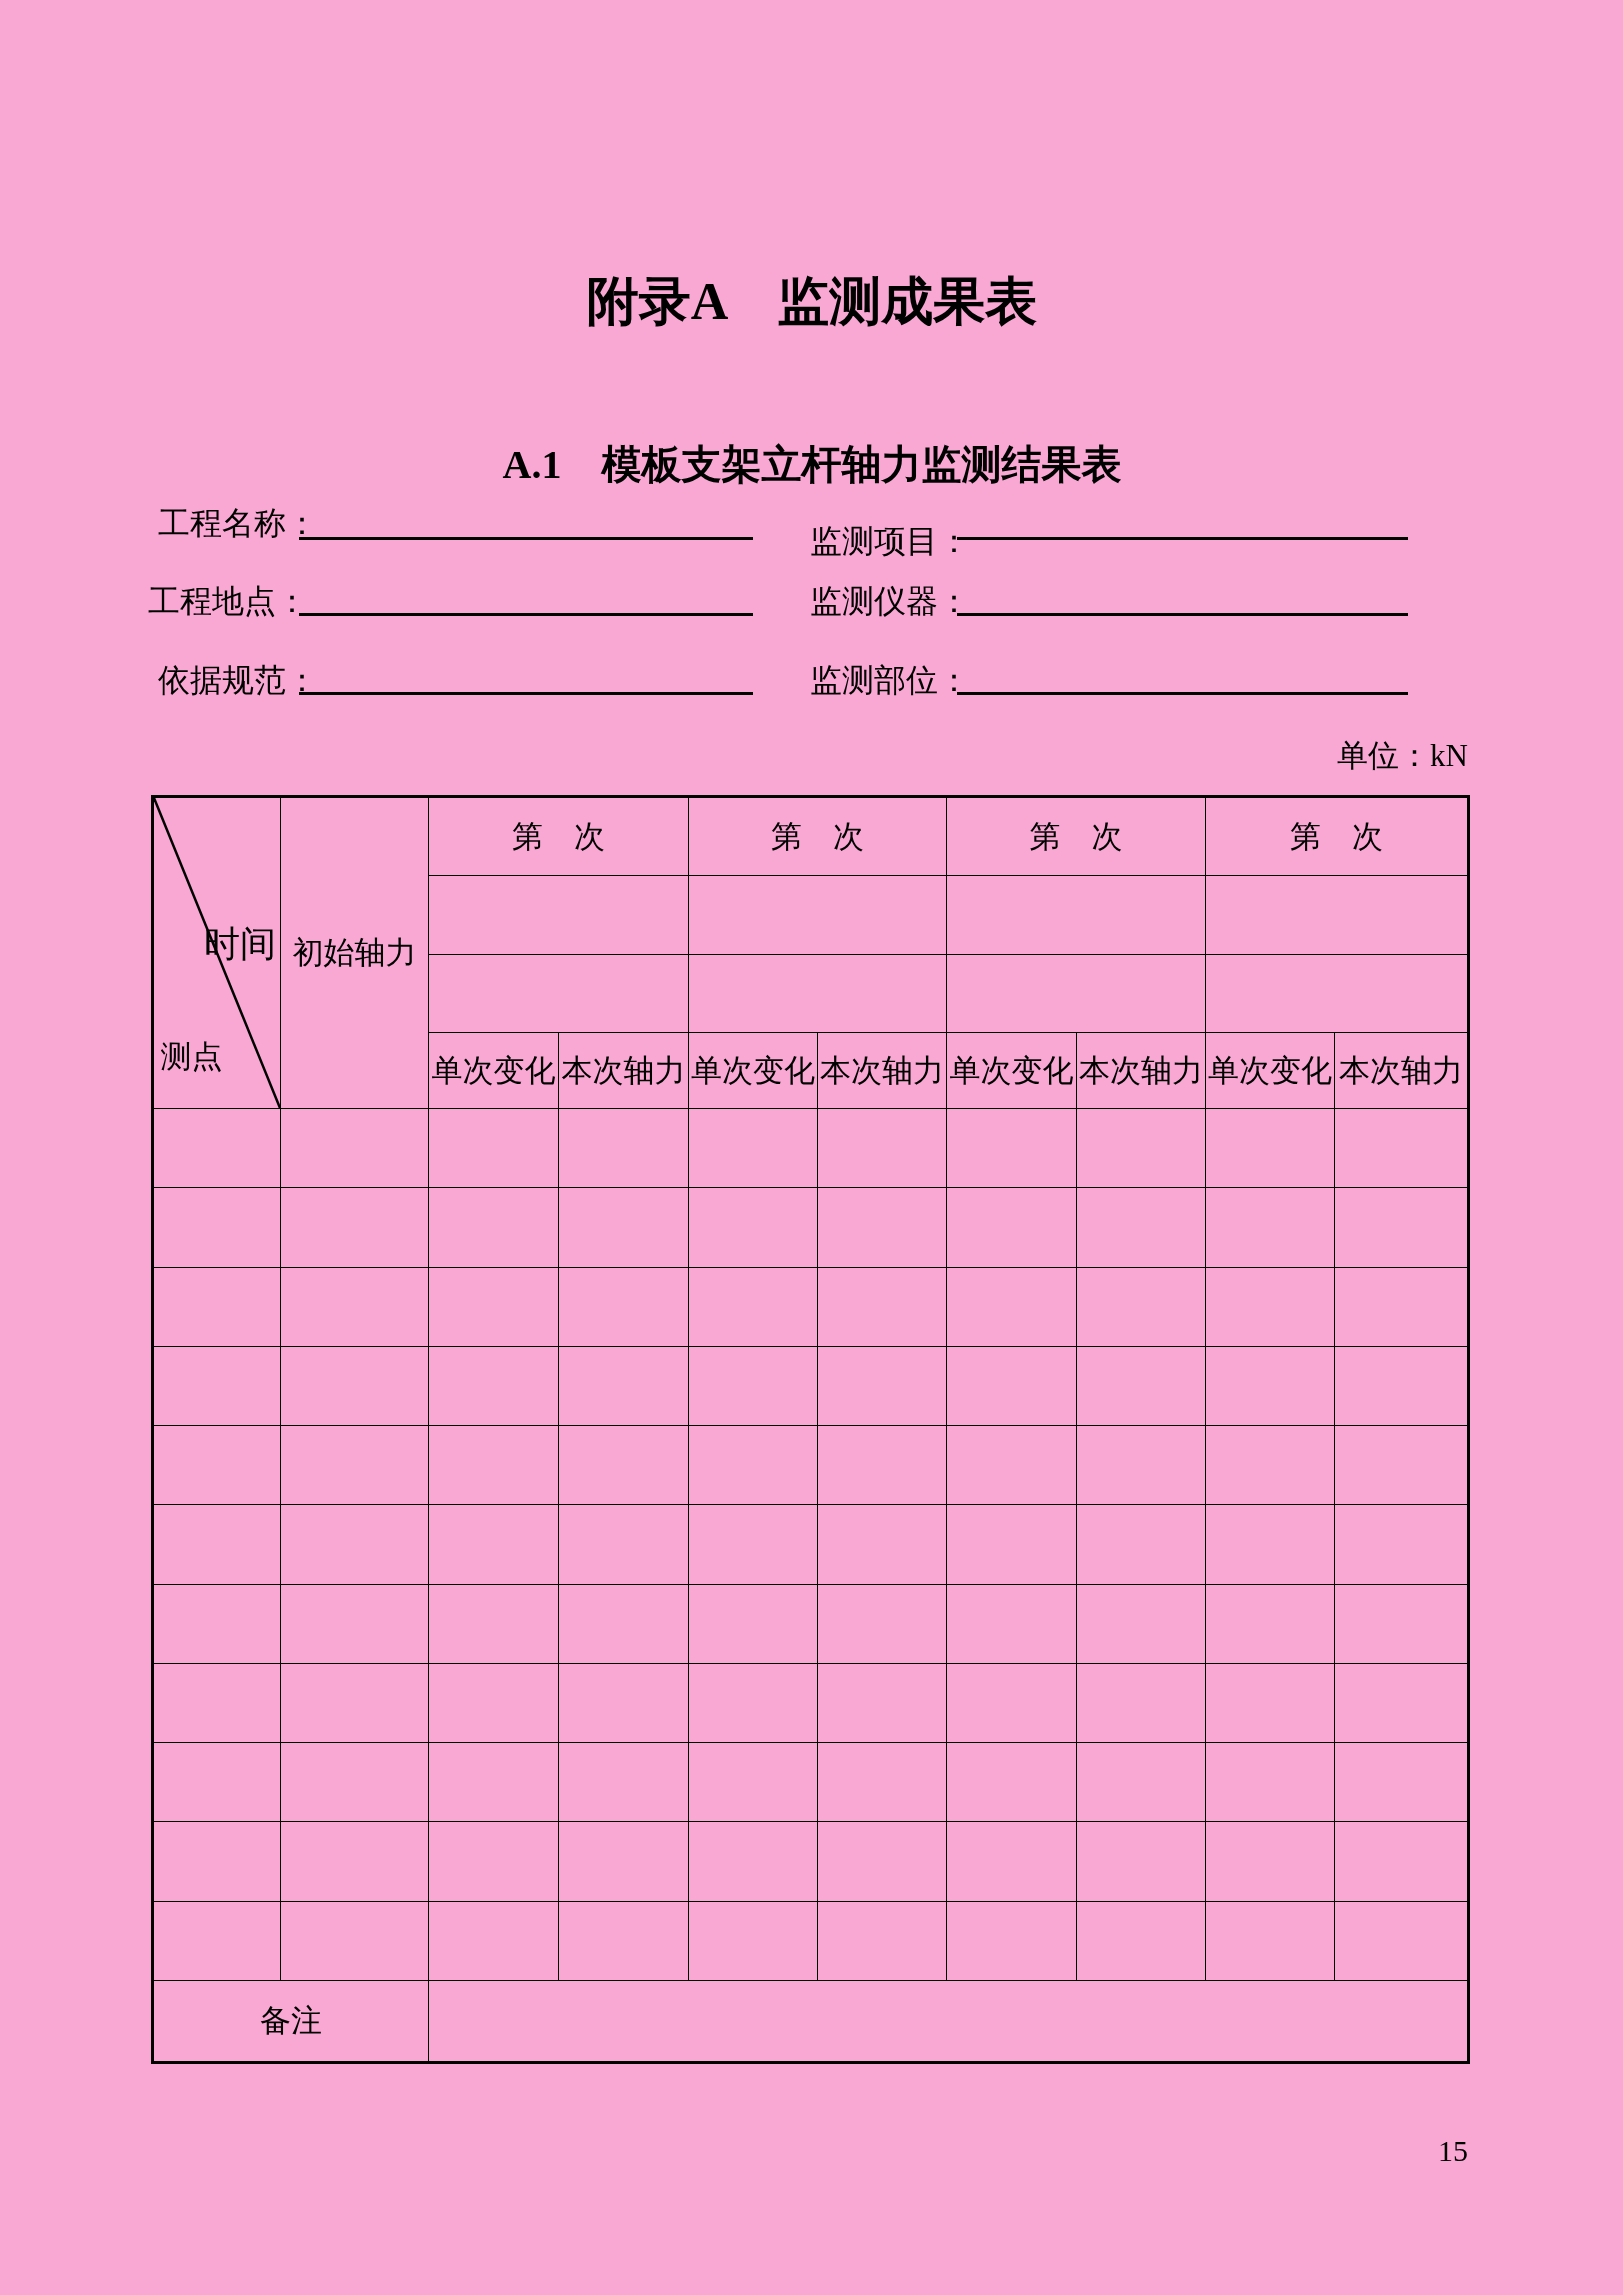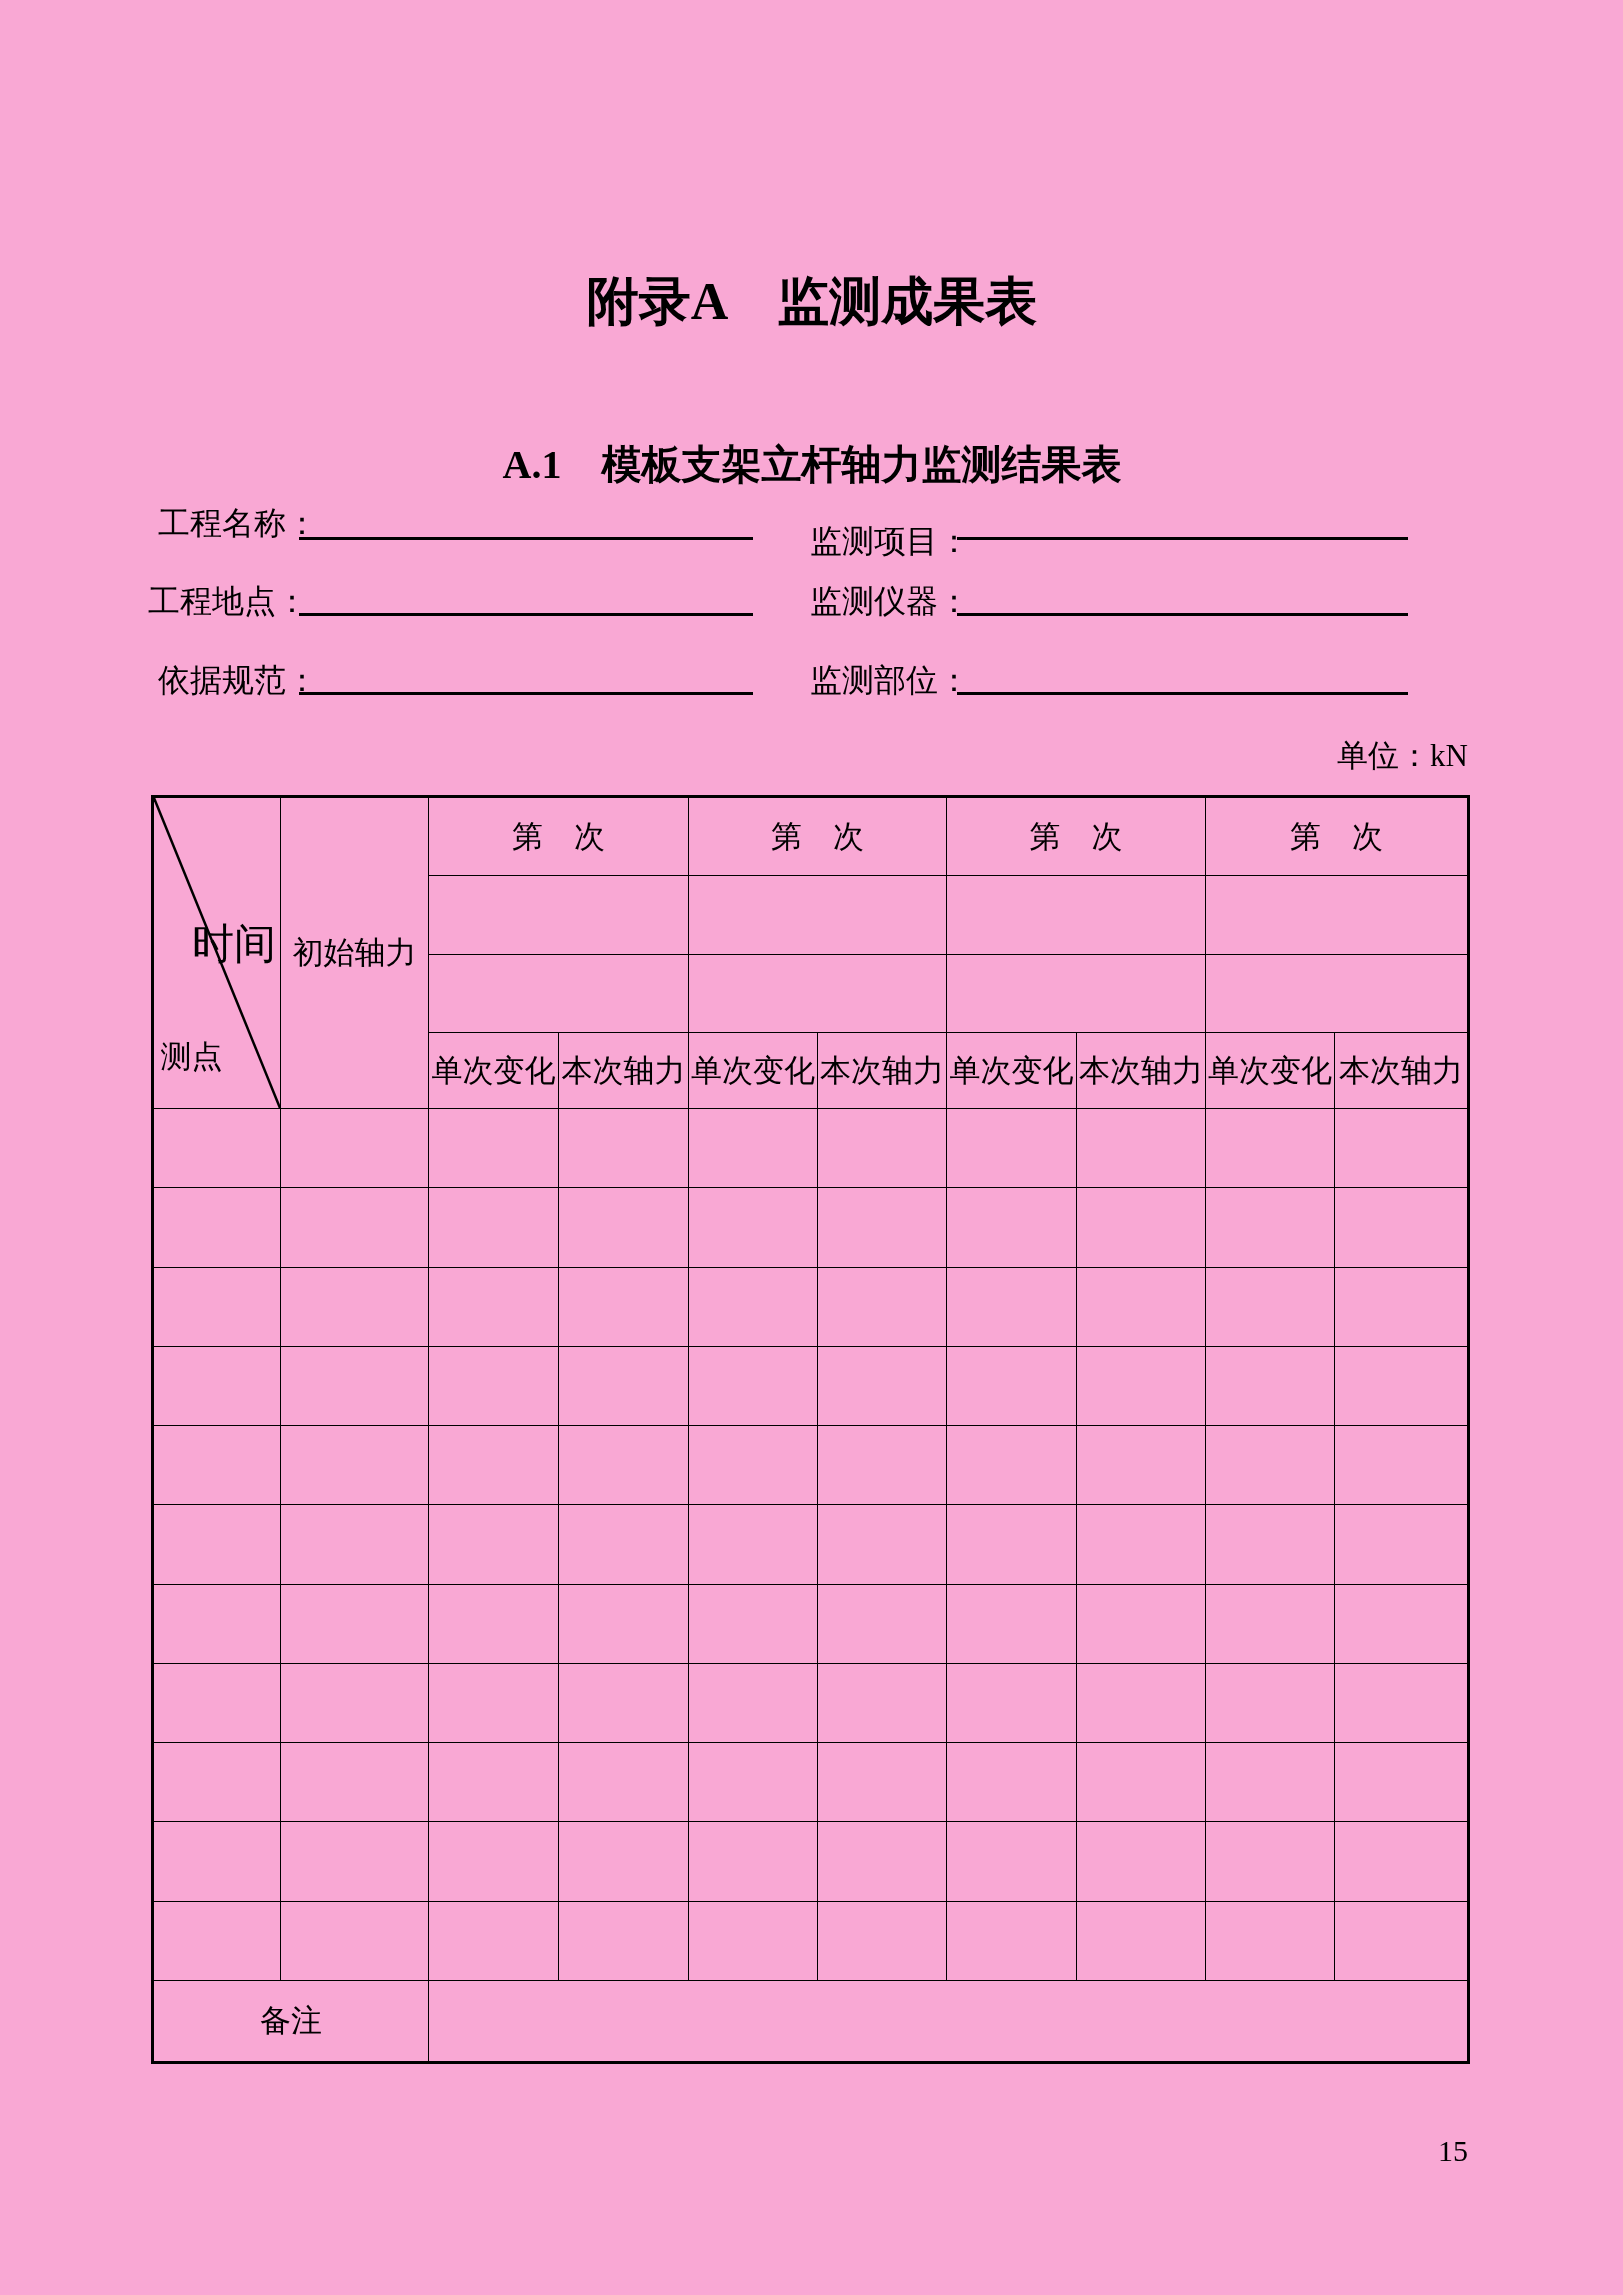--- a/index.html
+++ b/index.html
@@ -45,21 +45,21 @@
     font-size:31px;line-height:34px;
     overflow:hidden;
   }
   tr.hrow1 td{height:77px;}
   tr.hrow2 td{height:78px;}
   tr.hrow3 td{height:77px;}
   tr.hrow4 td{height:75px;margin-top:24px;}
   tr.remark-row td{height:80px;}
   td.corner{position:relative;}
   td.corner svg{position:absolute;left:0;top:0;width:100%;height:100%;display:block;}
-  .corner-top{position:absolute;top:129px;right:3.9px;font-size:42px;}
+  .corner-top{position:absolute;top:129px;right:3.9px;font-size:36px;}
   .corner-bottom{position:absolute;bottom:34px;left:6.5px;font-size:31px;}
 </style>
 </head>
 <body>
 
 <div class="page">
 
   <div class="page-title">附录A　监测成果表</div>
   <div class="page-subtitle">A.1　模板支架立杆轴力监测结果表</div>
 

